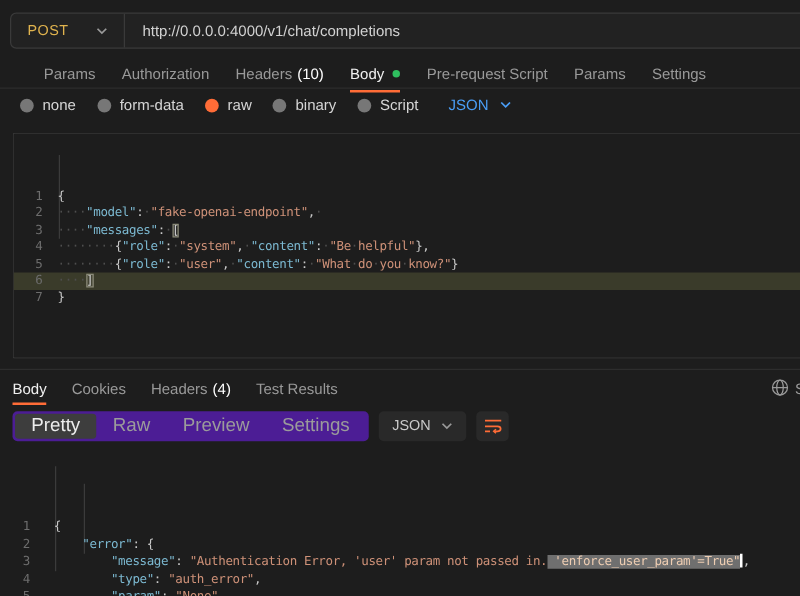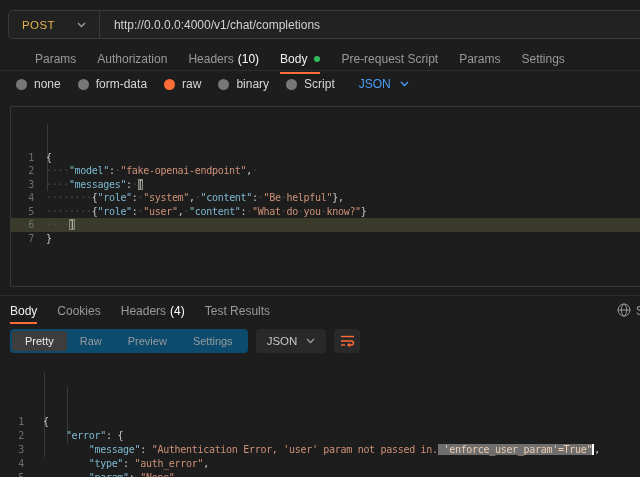--- a/index.html
+++ b/index.html
@@ -57,22 +57,22 @@
   .guide{position:absolute;width:1px;background:#3b3b3b;}
 
   
   .resp-tabs{position:absolute;left:10px;top:301px;height:20px;display:flex;gap:20px;align-items:center;
              font-size:12px;color:#999999;}
   .resp-tabs .tab.active .underline{bottom:-6px;}
   .globe{position:absolute;left:617px;top:303px;}
   .clipped{position:absolute;left:636px;top:304px;width:4px;overflow:hidden;color:#9a9a9a;font-size:12px;}
 
   .resp-toolbar{position:absolute;left:10px;top:329px;display:flex;align-items:center;gap:8px;}
-  .views{display:flex;align-items:center;background:#0c4a6e;border-radius:4px;padding:2px;height:24px;
-         box-sizing:border-box;font-size:11px;color:#9b9b9b;}
+  .views{display:flex;align-items:center;background:#4c1d95;border-radius:4px;padding:2px;height:24px;
+         box-sizing:border-box;font-size:15px;color:#9b9b9b;}
   .view{padding:2px 13px;border-radius:3px;cursor:pointer;line-height:16px;}
   .view.active{background:#3d3d3d;color:#ededed;}
   .lang-select{background:#292929;border-radius:4px;height:24px;display:flex;align-items:center;
                padding:0 11px;gap:9px;font-size:11.5px;color:#c9c9c9;cursor:pointer;}
   .wrap-btn{background:#292929;border-radius:4px;width:26px;height:24px;display:flex;align-items:center;
             justify-content:center;cursor:pointer;}
 </style>
 </head>
 <body>
 

